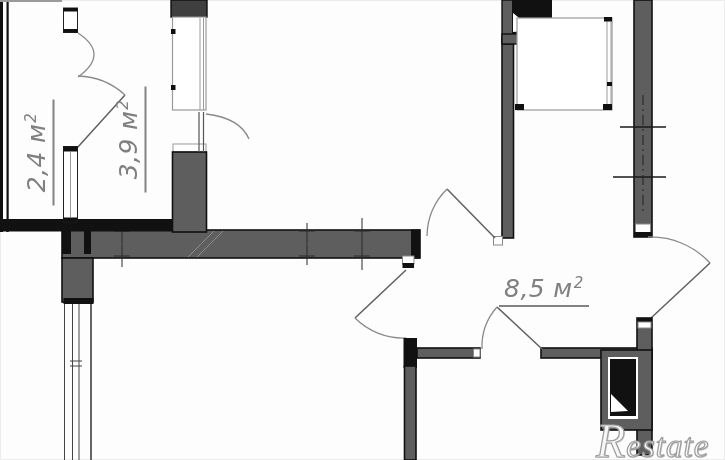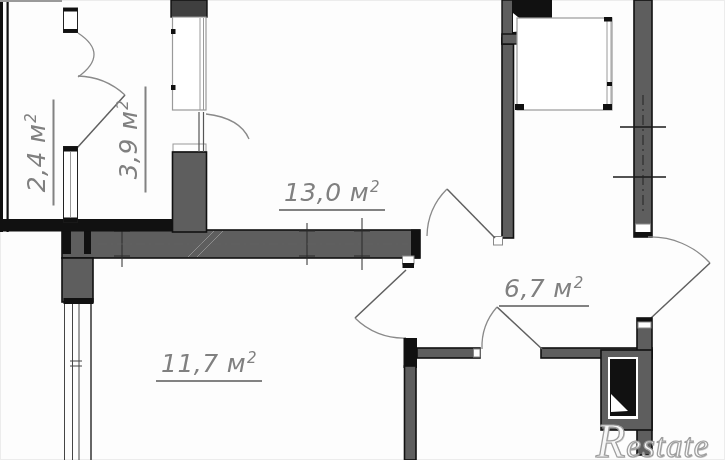--- a/index.html
+++ b/index.html
@@ -185,25 +185,19 @@
   </g>
 
 </svg>
 
 <div class="lbl rot" style="left:-14px;top:137px">
   <span>2,4</span><span class="u">м</span><sup>2</sup>
 </div>
 <div class="lbl rot" style="left:78px;top:124px">
   <span>3,9</span><span class="u">м</span><sup>2</sup>
 </div>
-<div class="lbl" style="left:279px;top:180px">
-  <span>13,0</span><span class="u">м</span><sup>2</sup>
-</div>
 <div class="lbl" style="left:499px;top:276px">
-  <span>6,7</span><span class="u">м</span><sup>2</sup>
-</div>
-<div class="lbl" style="left:156px;top:351px">
-  <span>11,7</span><span class="u">м</span><sup>2</sup>
+  <span>8,5</span><span class="u">м</span><sup>2</sup>
 </div>
 
 <div class="watermark">Restate</div>
 
 </div>
 
 </body></html>

